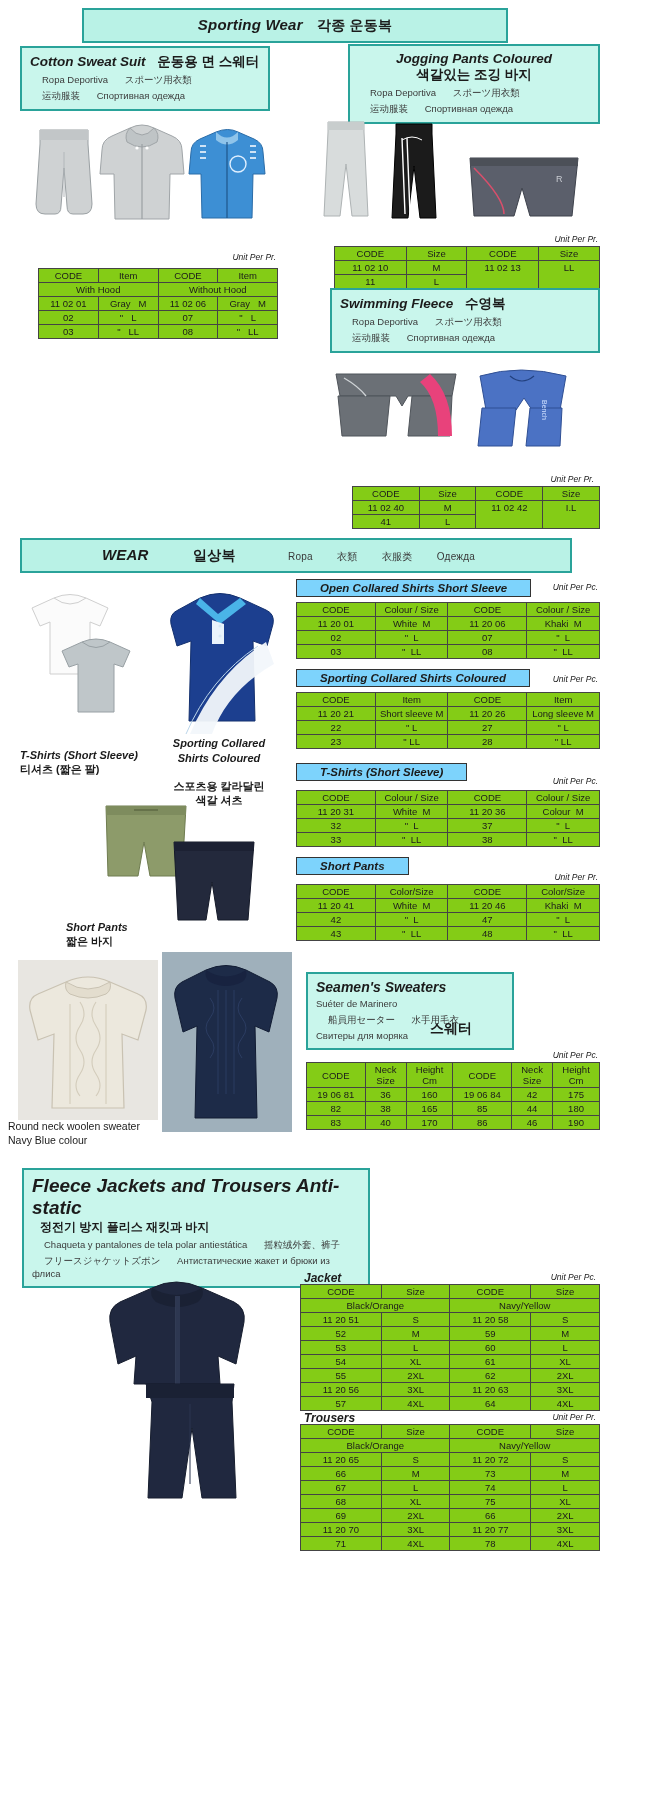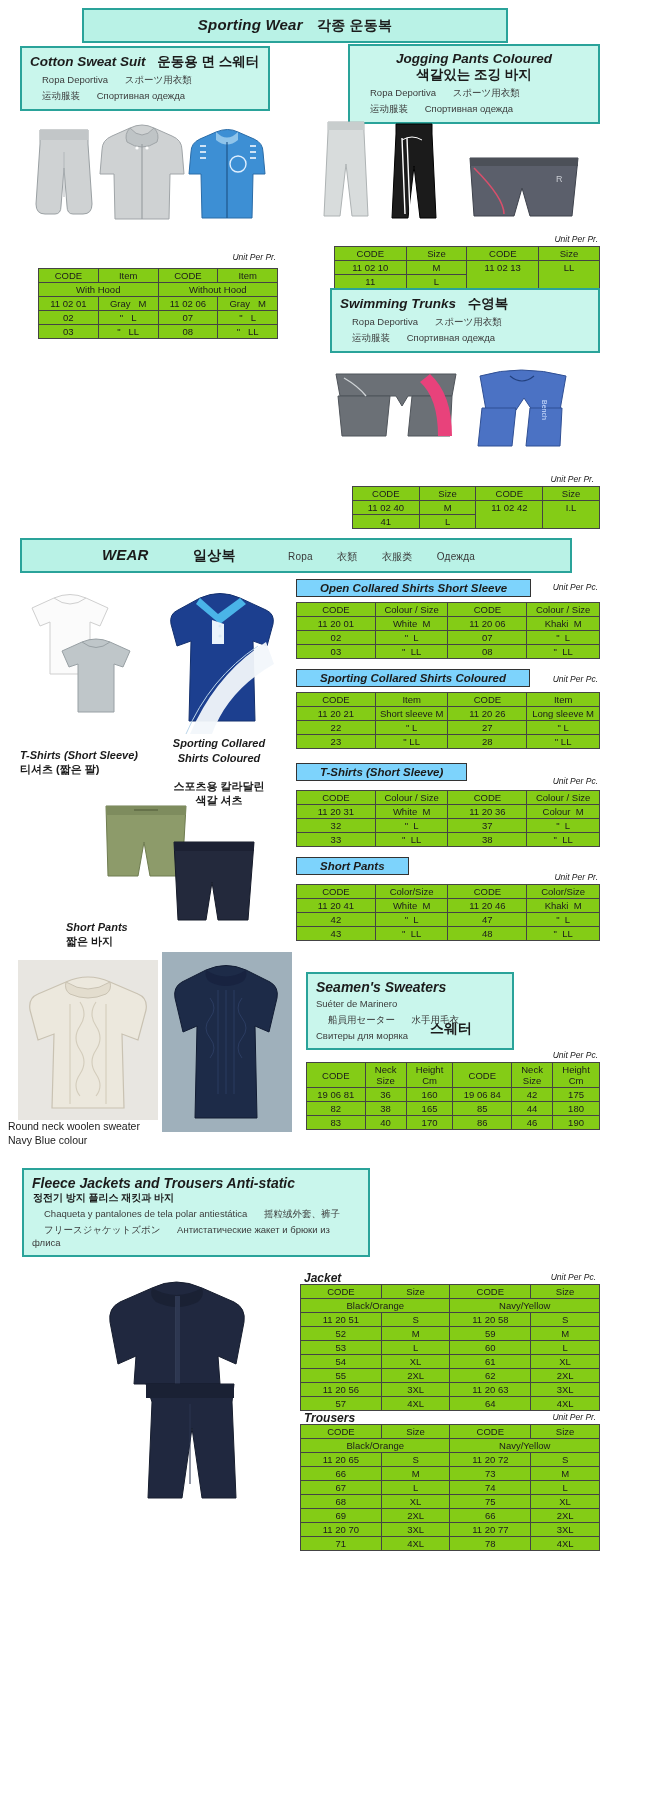--- a/index.html
+++ b/index.html
@@ -238,21 +238,21 @@
       <tr>
         <td class="code-strong">12</td>
         <td></td>
       </tr>
     </tbody>
       </table>
   </div>
 
   <div class="abs cat-box" style="left:330px; top:288px; width:270px;">
     <div class="cat-title">
-      <span>Swimming Trunks</span>
+      <span>Swimming Fleece</span>
       <span class="kr">수영복</span>
     </div>
     <div class="cat-sub">
       <span class="sp">Ropa Deportiva</span>
       <span>スポーツ用衣類</span>
     </div>
     <div class="cat-sub">
       <span class="sp">运动服装</span>
       <span>Спортивная одежда</span>
     </div>
@@ -586,22 +586,22 @@
         <td>170</td>
         <td class="code-strong">86</td>
         <td>46</td>
         <td>190</td>
       </tr>
     </tbody>
       </table>
   </div>
 
   <div class="abs cat-box" style="left:22px; top:1168px; width:348px;">
-    <div class="cat-title" style="font-size:14px;">Fleece Jackets and Trousers Anti-static</div>
-    <div class="cat-title kr" style="font-size:10px; font-style:normal; margin-left:1px;">정전기 방지 플리스 재킷과 바지</div>
+    <div class="cat-title" style="font-size:19px;">Fleece Jackets and Trousers Anti-static</div>
+    <div class="cat-title kr" style="font-size:12px; font-style:normal; margin-left:8px;">정전기 방지 플리스 재킷과 바지</div>
     <div class="cat-sub">
       <span class="sp">Chaqueta y pantalones de tela polar antiestática</span>
       <span>摇粒绒外套、裤子</span>
     </div>
     <div class="cat-sub">
       <span class="sp">フリースジャケットズボン</span>
       <span>Антистатические жакет и брюки из флиса</span>
     </div>
   </div>
 

